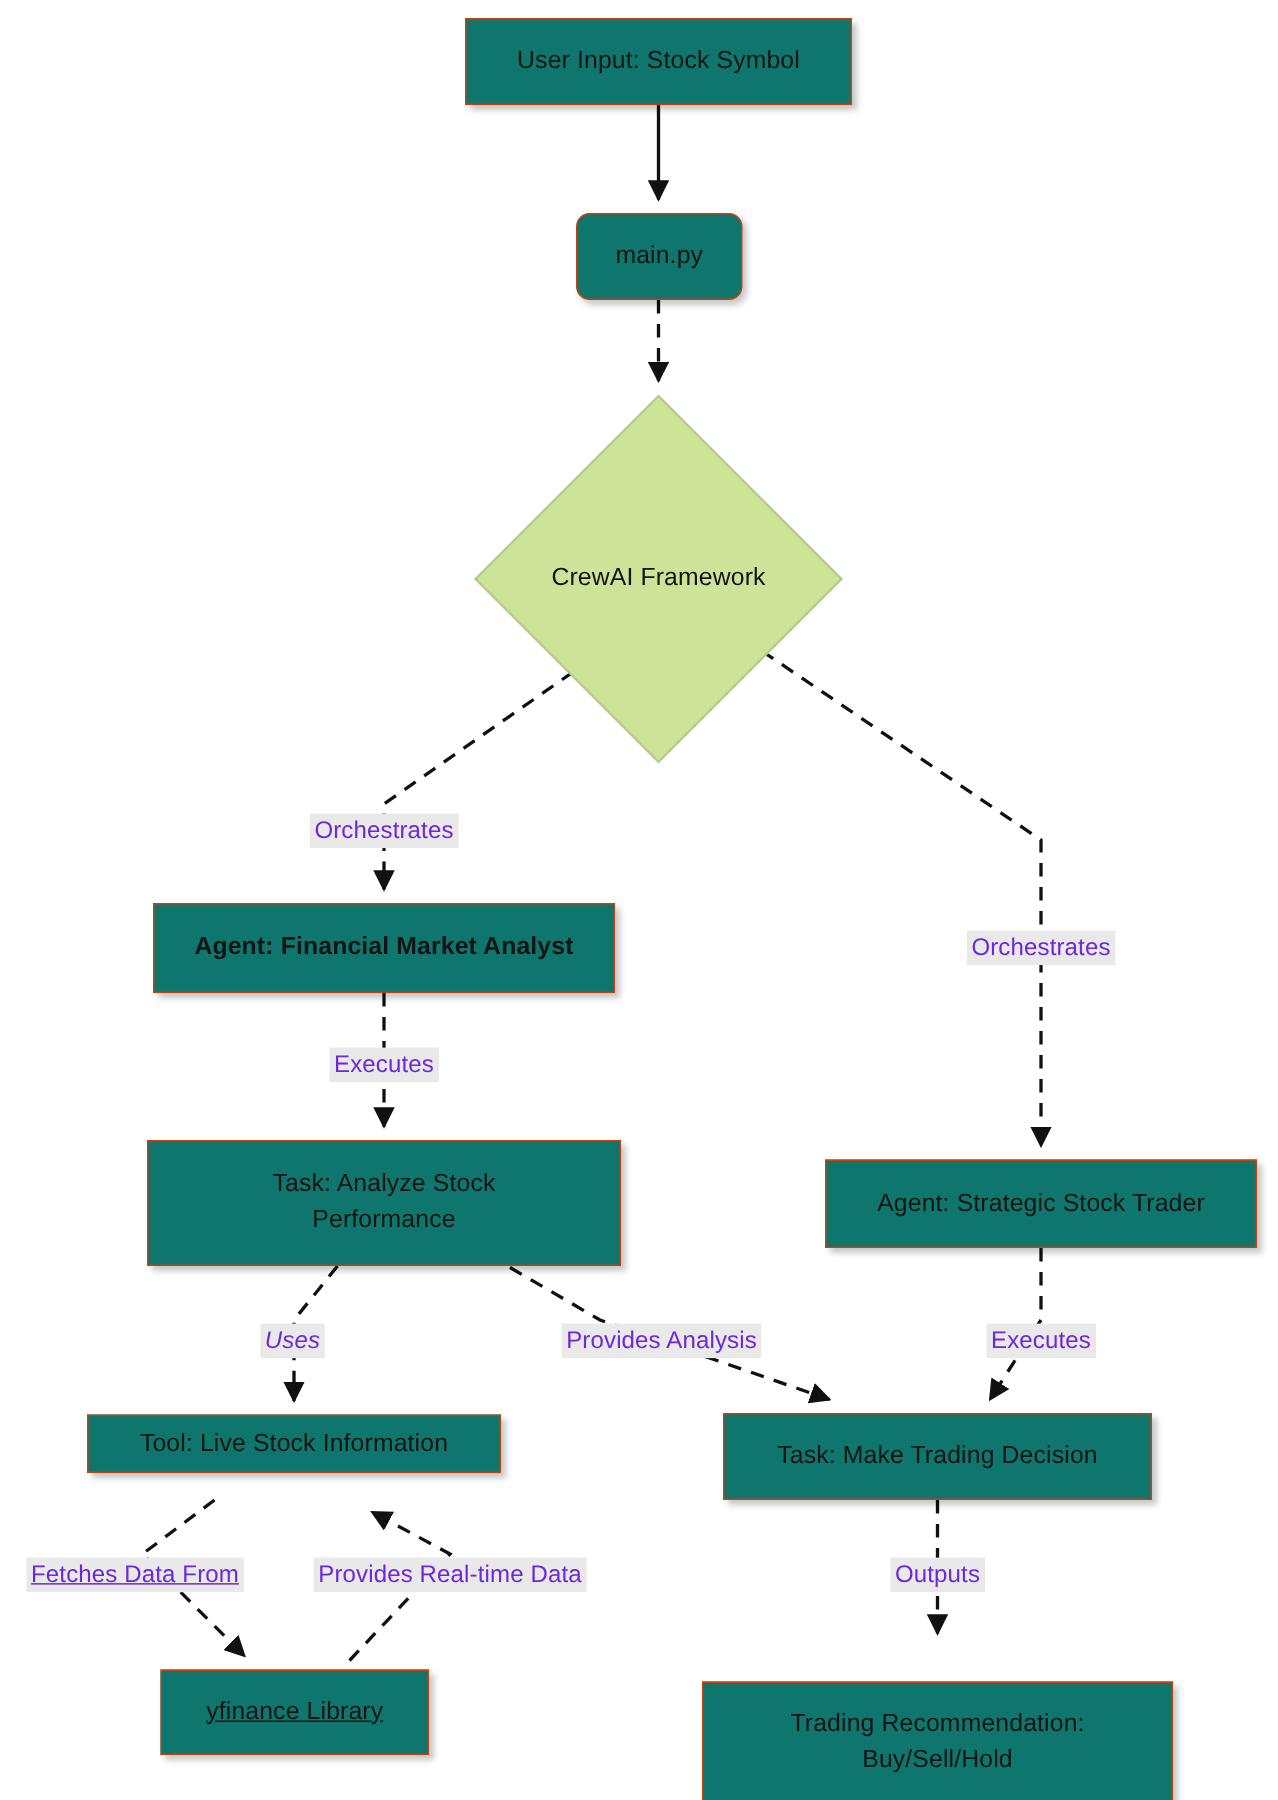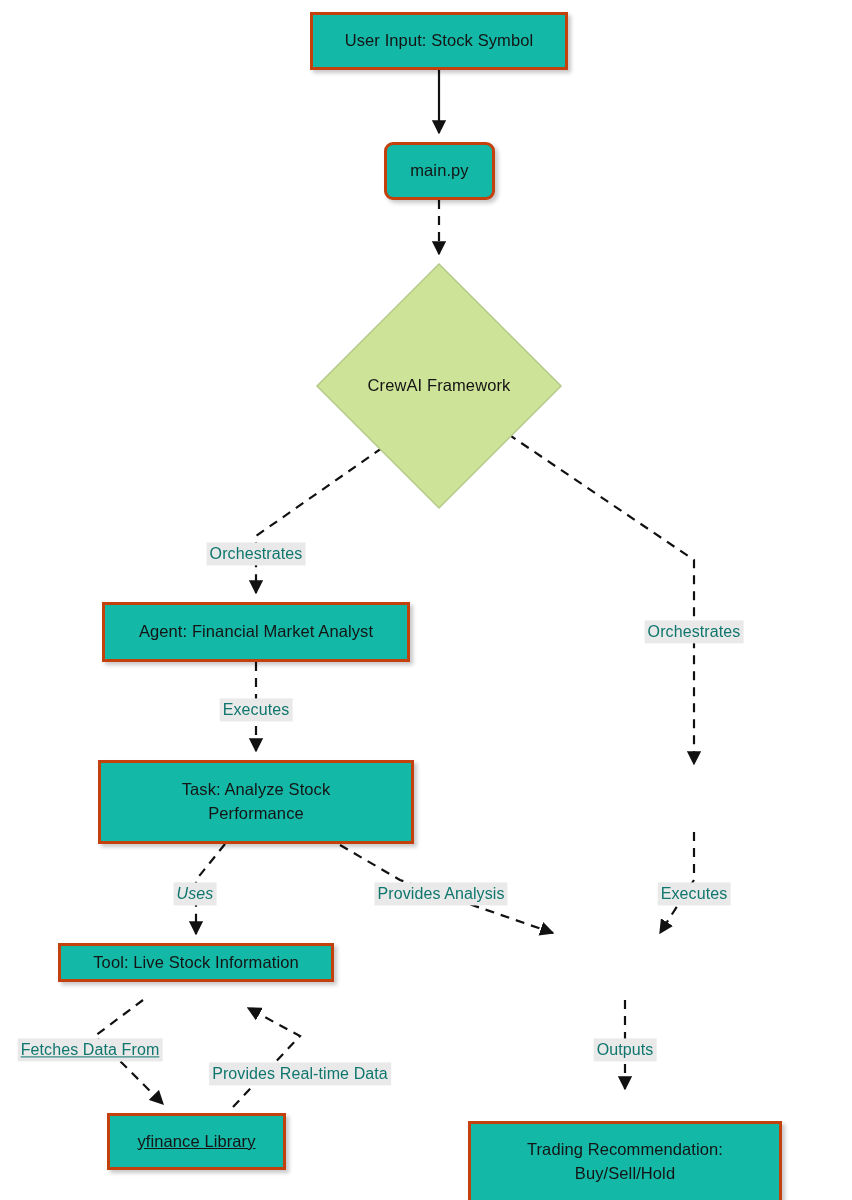--- a/index.html
+++ b/index.html
@@ -22,22 +22,22 @@
   #edge-layer {
     position: absolute;
     left: 0;
     top: 0;
     width: 852px;
     height: 1200px;
   }
   .node {
     position: absolute;
     box-sizing: border-box;
-    background: #14b8a6;
-    border: 3px solid #c2410c;
+    background: #0f766e;
+    border: 1px solid #c2410c;
     box-shadow: 3px 3px 4px rgba(0,0,0,0.22);
     display: flex;
     align-items: center;
     justify-content: center;
     text-align: center;
     color: #141414;
     font-size: 16.5px;
     line-height: 1.45;
     white-space: pre-line;
     letter-spacing: 0.1px;
@@ -57,21 +57,21 @@
     width: 100%;
     height: 100%;
   }
   .diamond-label {
     position: relative;
     z-index: 2;
   }
   .edge-label {
     position: absolute;
     background: #e9e9e9;
-    color: #0f766e;
+    color: #6d28d9;
     font-size: 16px;
     line-height: 1.2;
     padding: 2px 3px;
     white-space: nowrap;
     transform: translate(-50%, -50%);
     letter-spacing: 0.1px;
   }
 </style>
 </head>
 <body>
@@ -138,30 +138,36 @@
     <svg class="diamond-shape" viewBox="0 0 248 248" xmlns="http://www.w3.org/2000/svg">
       <polygon points="124,2 246,124 124,246 2,124" fill="#cde498" stroke="#b4c98a" stroke-width="1.5"></polygon>
     </svg>
     <span class="diamond-label">CrewAI Framework</span>
   </div>
 
   <div class="node rounded" style="left:384px; top:142px; width:111px; height:58px;">
     <span>main.py</span>
   </div>
 
-  <div class="node" style="left:102px; top:602px; width:308px; height:60px;">
+  <div class="node" style="left:102px; top:602px; width:308px; height:60px;font-weight:bold;">
     <span>Agent: Financial Market Analyst</span>
   </div>
 
+  <div class="node" style="left:550px; top:773px; width:288px; height:59px;">
+    <span>Agent: Strategic Stock Trader</span>
+  </div>
 
   <div class="node" style="left:98px; top:760px; width:316px; height:84px;">
     <span>Task: Analyze Stock
 Performance</span>
   </div>
 
+  <div class="node" style="left:482px; top:942px; width:286px; height:58px;">
+    <span>Task: Make Trading Decision</span>
+  </div>
 
   <div class="node" style="left:58px; top:943px; width:276px; height:39px;">
     <span>Tool: Live Stock Information</span>
   </div>
 
   <div class="node" style="left:107px; top:1113px; width:179px; height:57px;text-decoration:underline;">
     <span>yfinance Library</span>
   </div>
 
   <div class="node" style="left:468px; top:1098px; width:314px; height:82px;margin-top:23px;">
@@ -176,17 +182,17 @@
   <div class="edge-label" style="left:256px; top:710px;">Executes</div>
 
   <div class="edge-label" style="left:694px; top:894px;">Executes</div>
 
   <div class="edge-label" style="left:195px; top:894px;font-style:italic;">Uses</div>
 
   <div class="edge-label" style="left:441px; top:894px;">Provides Analysis</div>
 
   <div class="edge-label" style="left:90px; top:1050px;text-decoration:underline;">Fetches Data From</div>
 
-  <div class="edge-label" style="left:300px; top:1050px;margin-top:24px;">Provides Real-time Data</div>
+  <div class="edge-label" style="left:300px; top:1050px;">Provides Real-time Data</div>
 
   <div class="edge-label" style="left:625px; top:1050px;">Outputs</div>
 
 </div>
 
 </body></html>

